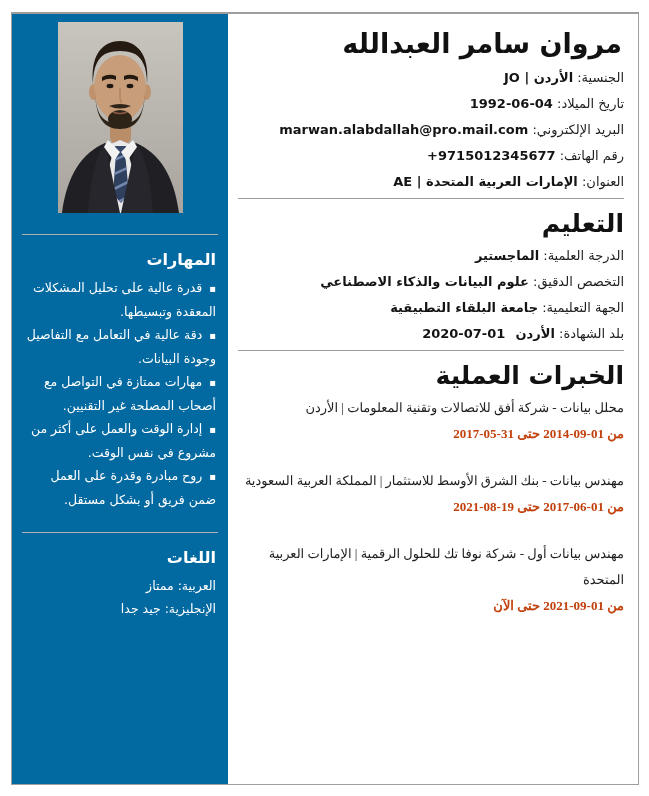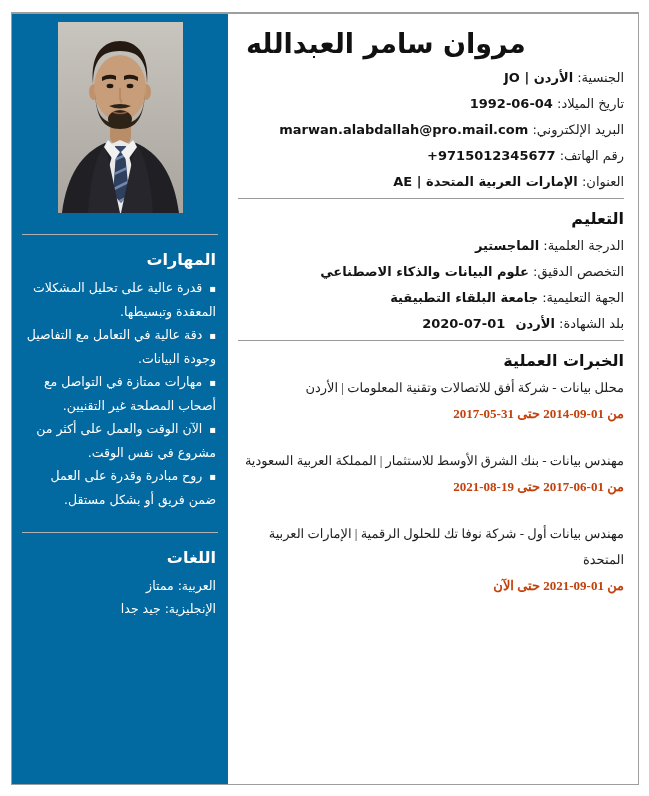--- a/index.html
+++ b/index.html
@@ -28,26 +28,26 @@
   .side-title { font-size: 16px; font-weight: bold; margin: 15px 12px 7px; text-align: right; }
   .side-list { margin: 0 12px 0 10px; font-size: 12.5px; line-height: 23px; text-align: right; }
   .skill-item { }
   .bullet { font-size: 10px; margin-left: 3px; }
   .lang-row { font-size: 12.5px; line-height: 23px; }
   
   .main {
     flex: 1; direction: rtl; color: #1d1d1d;
     padding: 0 14px 0 10px; overflow: hidden;
   }
-  .name { font-size: 27px; line-height: 33px; font-weight: bold; margin: 13px 8px 5px; text-align: left; color: #111; }
+  .name { font-size: 27px; line-height: 33px; font-weight: bold; margin: 13px 2px 5px; text-align: right; color: #111; }
   .crow, .erow { font-size: 13px; line-height: 26px; text-align: right; }
   .val { font-weight: bold; color: #141414; }
   .val-ltr { direction: ltr; unicode-bidi: embed; display: inline-block; }
   .main-sep { border: none; border-top: 1px solid #9b9b9b; margin: 3px 0 0; }
-  .section-title { font-size: 16px; font-weight: bold; margin: 10px 0 5px; text-align: right; color: #111; }
+  .section-title { font-size: 25px; font-weight: bold; margin: 10px 0 5px; text-align: right; color: #111; }
   .edu-date { margin-right: 6px; }
   .jobs { margin-top: 2px; }
   .job { margin-bottom: 21px; font-family: Liberation Serif, serif; }
   .job-period { font-weight: bold; color: #c2410c; }
 </style>
 </head>
 <body>
 
 <div class="frame">
 
@@ -109,21 +109,21 @@
       </svg>
     </div>
 
     <hr class="side-sep">
 
     <h2 class="side-title">المهارات</h2>
     <div class="side-list">
       <div class="skill-item"><span class="bullet">▪</span> <span>قدرة عالية على تحليل المشكلات المعقدة وتبسيطها.</span></div>
       <div class="skill-item"><span class="bullet">▪</span> <span>دقة عالية في التعامل مع التفاصيل وجودة البيانات.</span></div>
       <div class="skill-item"><span class="bullet">▪</span> <span>مهارات ممتازة في التواصل مع أصحاب المصلحة غير التقنيين.</span></div>
-      <div class="skill-item"><span class="bullet">▪</span> <span>الآن الوقت والعمل على أكثر من مشروع في نفس الوقت.</span></div>
+      <div class="skill-item"><span class="bullet">▪</span> <span>إدارة الوقت والعمل على أكثر من مشروع في نفس الوقت.</span></div>
       <div class="skill-item"><span class="bullet">▪</span> <span>روح مبادرة وقدرة على العمل ضمن فريق أو بشكل مستقل.</span></div>
     </div>
 
     <hr class="side-sep">
 
     <h2 class="side-title">اللغات</h2>
     <div class="side-list">
       <div class="lang-row"><span>العربية:</span> <span>ممتاز</span></div>
       <div class="lang-row"><span>الإنجليزية:</span> <span>جيد جدا</span></div>
     </div>

